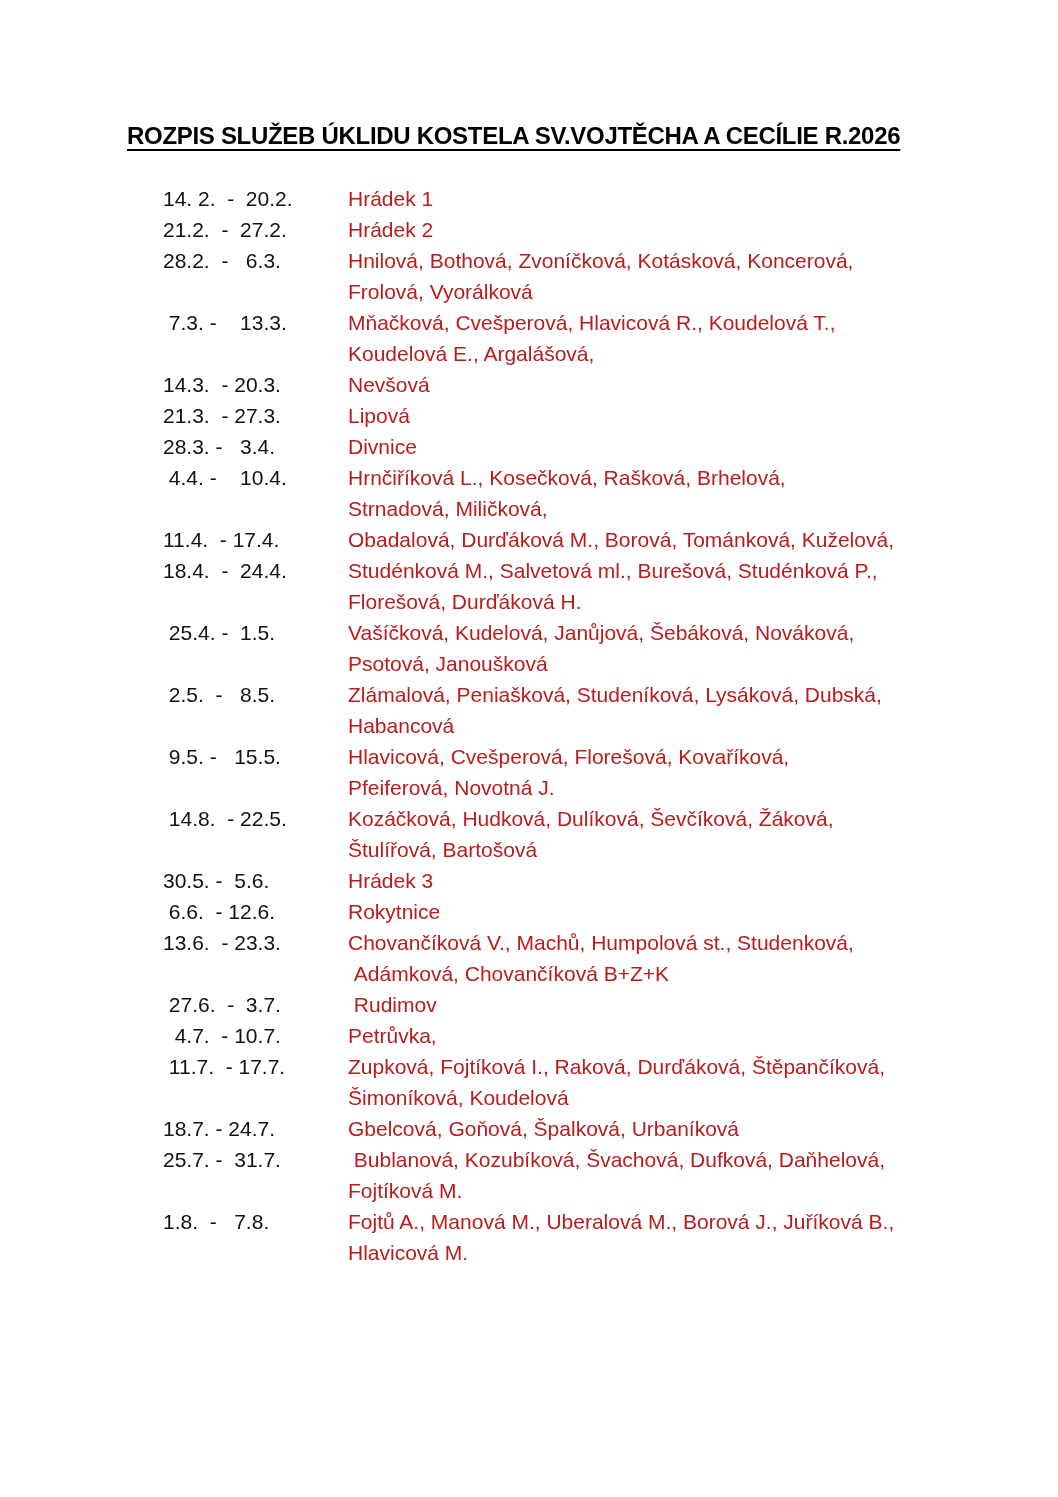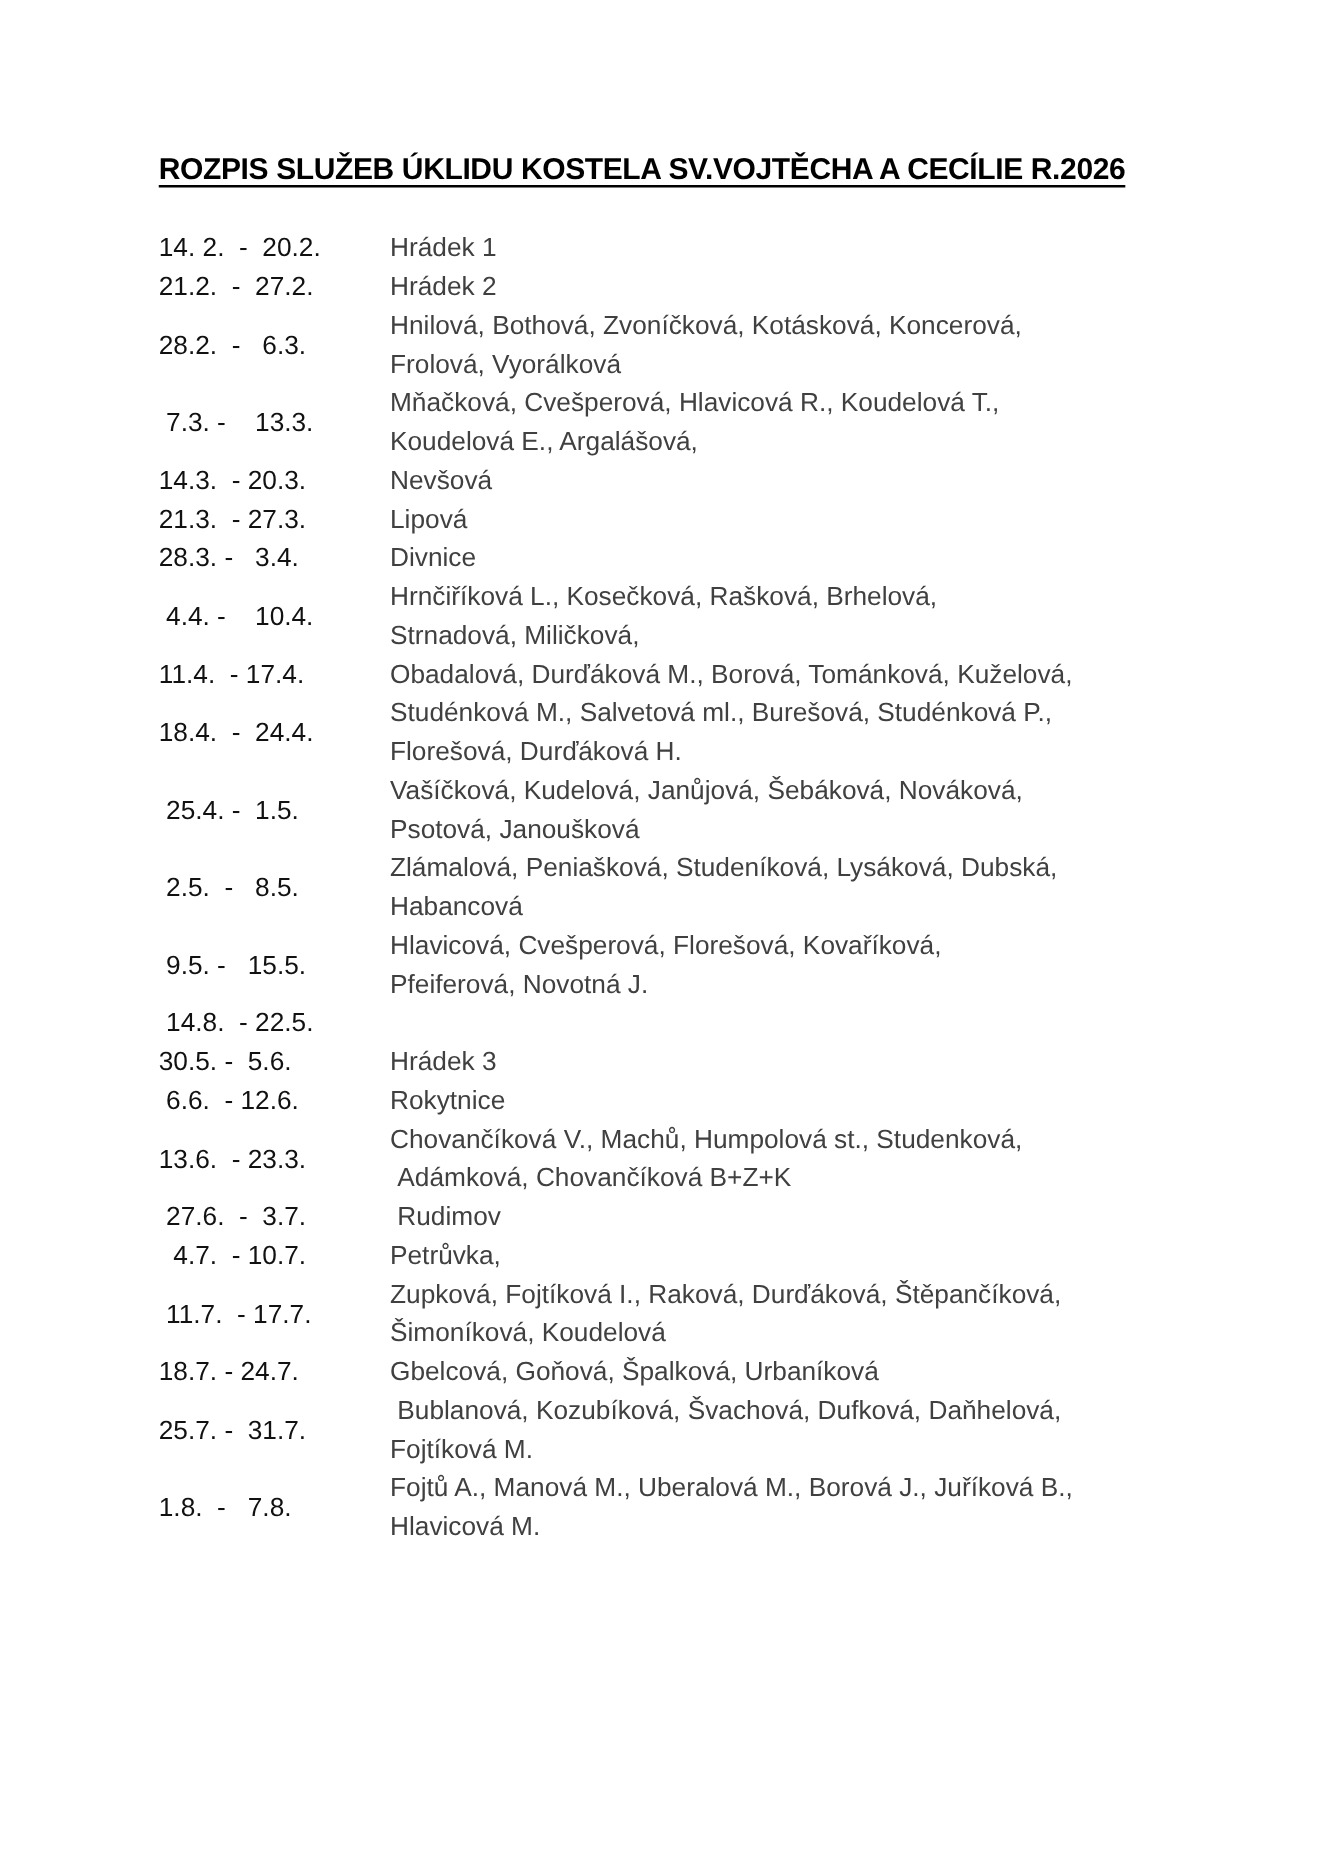--- a/index.html
+++ b/index.html
@@ -31,35 +31,36 @@
     text-underline-offset: 5px;
     white-space: nowrap;
     color: #000000;
   }
   .schedule {
     font-size: 21px;
     line-height: 31px;
   }
   .row {
     display: flex;
-    align-items: center;
+    align-items: flex-start;
+    margin-left: 36px;
   }
   .date {
     flex: 0 0 185px;
     white-space: pre;
     color: #111111;
   }
   .names {
     flex: 1 1 auto;
     display: block;
   }
   .name-line {
     display: block;
     white-space: pre-wrap;
-    color: #404040;
+    color: #b91c1c;
   }
 </style>
 </head>
 <body>
 
 <div class="page">
   <h1 class="title">ROZPIS SLUŽEB ÚKLIDU KOSTELA SV.VOJTĚCHA A CECÍLIE R.2026</h1>
   <div class="schedule" id="schedule">
       <div class="row">
         <span class="date">14. 2.  -  20.2.</span>
@@ -141,20 +142,24 @@
       </div>
       <div class="row">
         <span class="date"> 9.5. -   15.5.</span>
         <span class="names">
           <span class="name-line">Hlavicová, Cvešperová, Florešová, Kovaříková,</span>
           <span class="name-line">Pfeiferová, Novotná J.</span>
         </span>
       </div>
       <div class="row">
         <span class="date"> 14.8.  - 22.5.</span>
+        <span class="names">
+          <span class="name-line">Kozáčková, Hudková, Dulíková, Ševčíková, Žáková,</span>
+          <span class="name-line">Štulířová, Bartošová</span>
+        </span>
       </div>
       <div class="row">
         <span class="date">30.5. -  5.6.</span>
         <span class="names">
           <span class="name-line">Hrádek 3</span>
         </span>
       </div>
       <div class="row">
         <span class="date"> 6.6.  - 12.6.</span>
         <span class="names">

